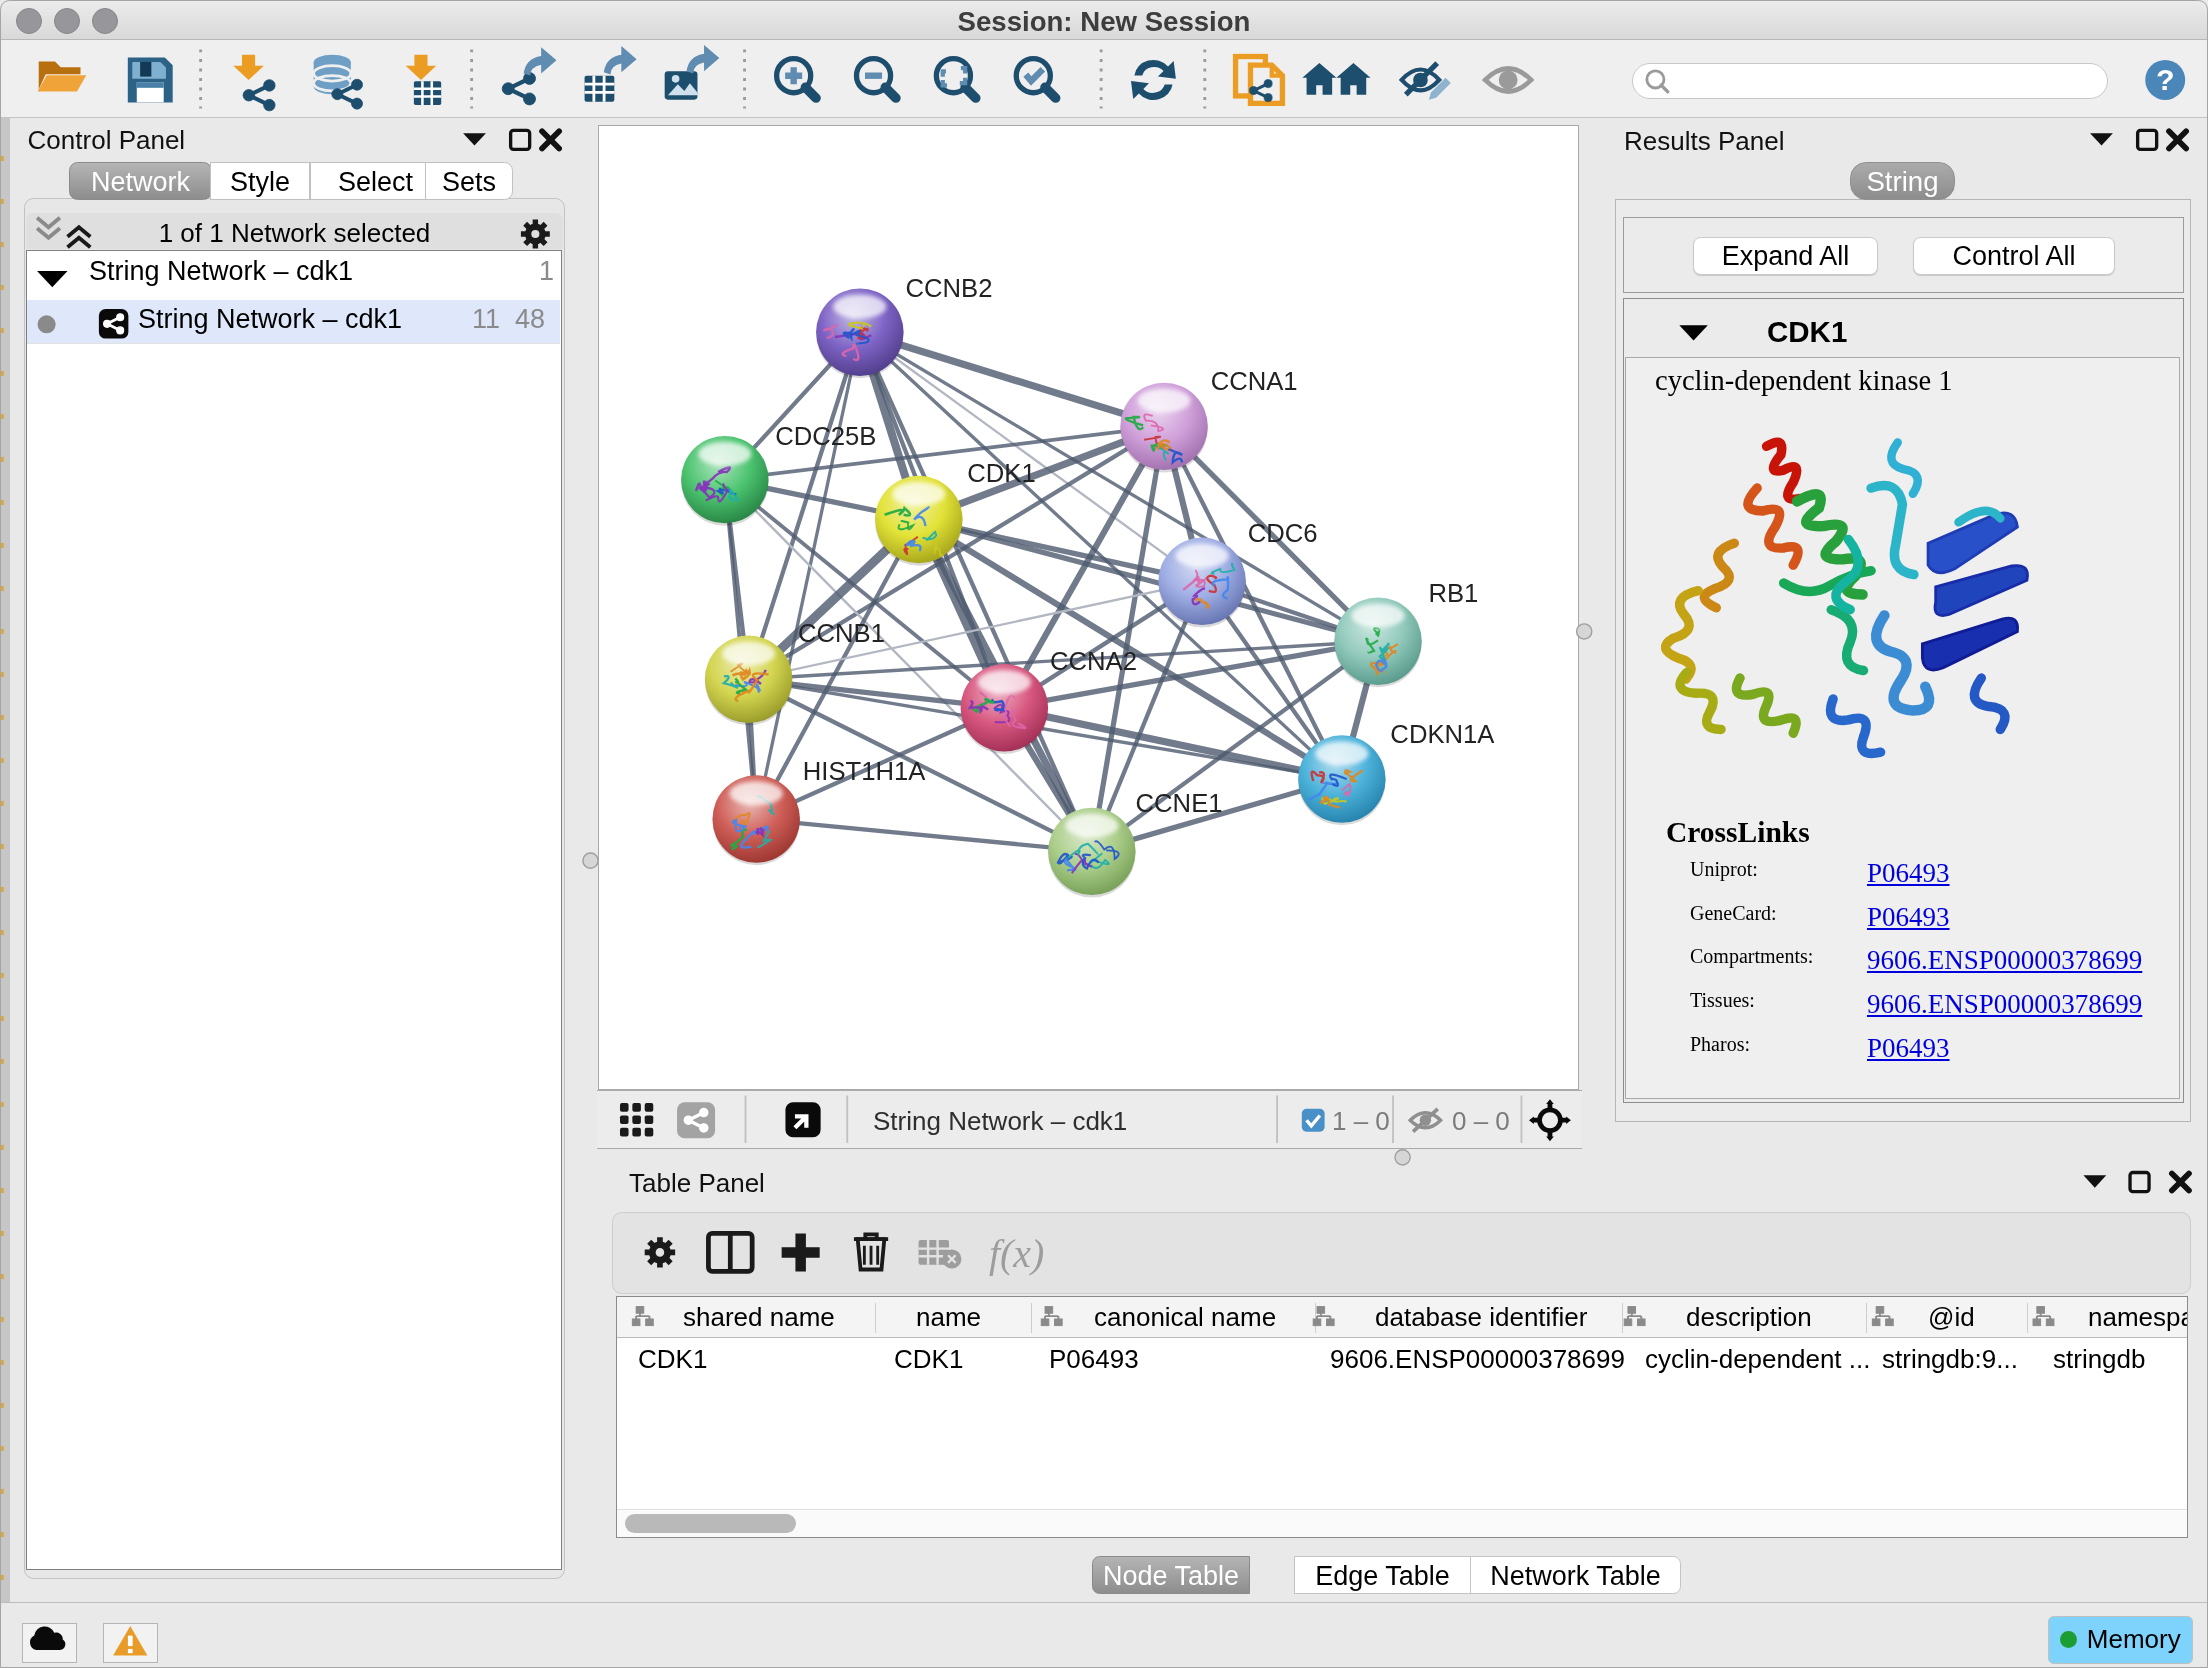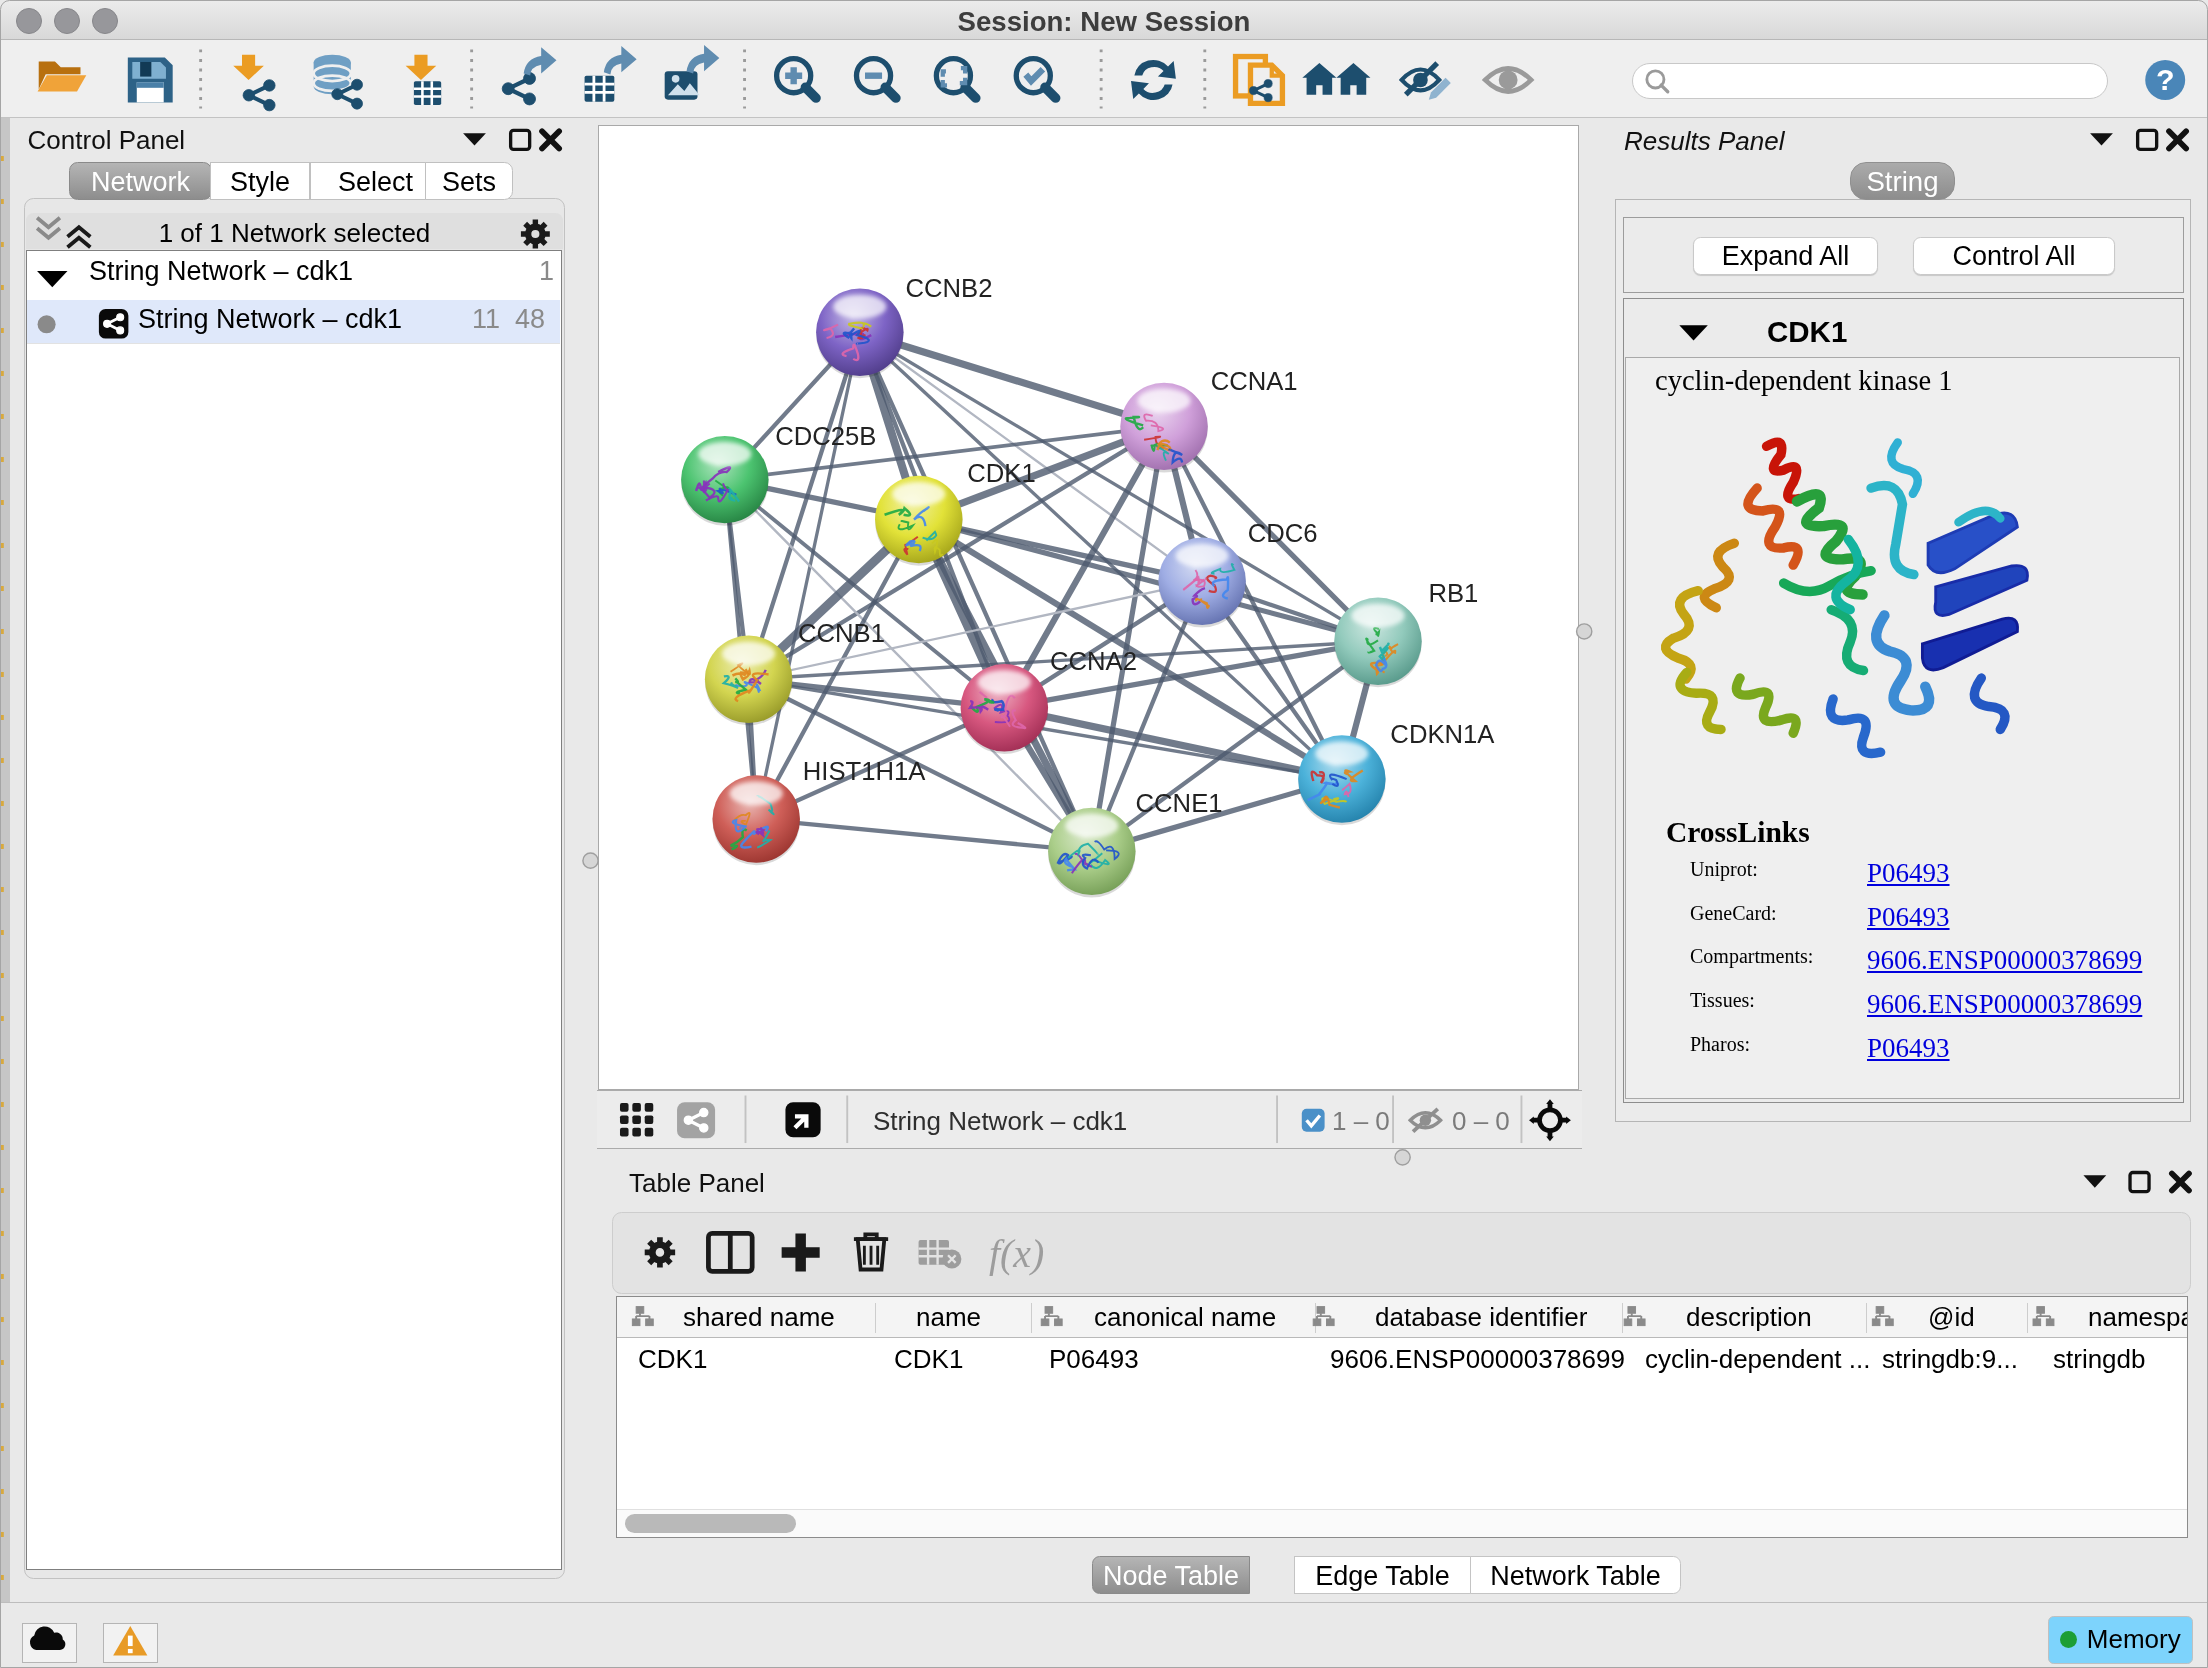--- a/index.html
+++ b/index.html
@@ -471,21 +471,21 @@
 <text x="833" y="650" font-size="27" fill="#222" font-family="Liberation Sans, sans-serif">CDKN1A</text>
 <text x="215" y="689" font-size="27" fill="#222" font-family="Liberation Sans, sans-serif">HIST1H1A</text>
 <text x="565" y="723" font-size="27" fill="#222" font-family="Liberation Sans, sans-serif">CCNE1</text>
 </svg>
 
 <div class="abs" id="navbar"></div>
 <div class="abs" style="left:873px; top:1106px; font-size:26px; color:#2e2e2e;">String Network – cdk1</div>
 <div class="abs" style="left:1332px; top:1106px; font-size:26px; color:#7b7b7b;">1 – 0</div>
 <div class="abs" style="left:1452px; top:1106px; font-size:26px; color:#7b7b7b;">0 – 0</div>
 
-<div class="abs dockhead" style="left:1624px; top:126px;font-style:italic;">Results Panel</div>
+<div class="abs dockhead" style="left:1624px; top:126px;">Results Panel</div>
 <div class="abs" id="rp-icons"></div>
 <div class="abs" id="res-panel"></div>
 <div class="abs" id="stringtab">String</div>
 <div class="abs" id="res-btnbox"></div>
 <div class="abs resbtn" style="left:1693px; width:185px;">Expand All</div>
 <div class="abs resbtn" style="left:1913px; width:202px;">Control All</div>
 <div class="abs" id="res-box2"></div>
 <div class="abs" id="cdk1head" style="left:1767px; top:315px;">CDK1</div>
 <div class="abs" id="res-content"></div>
 <div class="abs serif" style="left:1655px; top:365px; font-size:28.5px; color:#000;">cyclin-dependent kinase 1</div>

